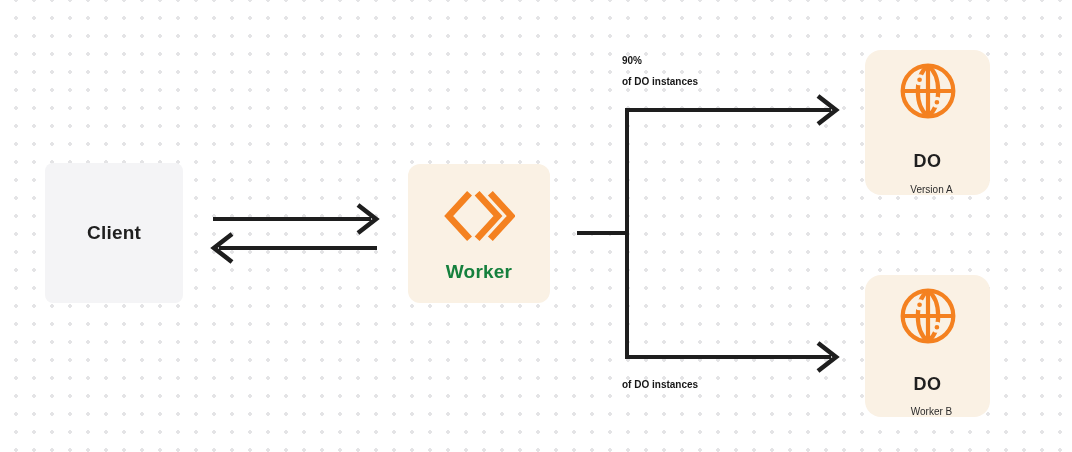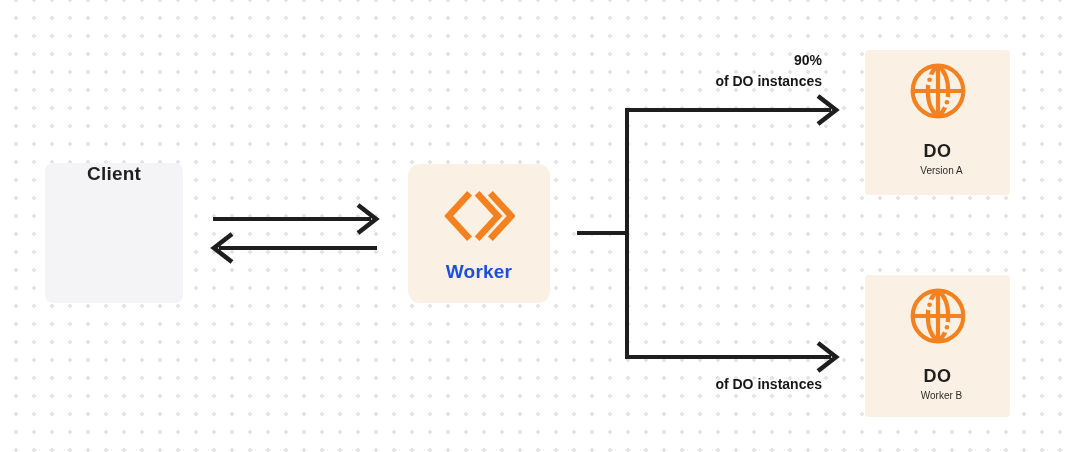--- a/index.html
+++ b/index.html
@@ -17,55 +17,55 @@
     background-position: 7px 9px;
     border-radius: 10px;
     overflow: hidden;
   }
   .connectors {
     position: absolute; left: 0; top: 0; width: 1072px; height: 452px;
   }
   .node {
     position: absolute;
     display: flex; flex-direction: column;
-    align-items: center; justify-content: flex-start;
+    align-items: center; justify-content: center;
   }
   .client-box {
     left: 45px; top: 163px; width: 138px; height: 140px;
     background: #f4f4f6; border-radius: 8px;
   }
   .client-box .node-label {
     font-size: 19px; font-weight: 700; color: #1f1f1f; letter-spacing: 0.2px;
   }
   .worker-box {
     left: 408px; top: 164px; width: 142px; height: 139px;
     background: #faf1e4; border-radius: 12px;
     justify-content: flex-start;
   }
   .worker-box .icon-wrap { margin-top: 25px; height: 54px; display: flex; align-items: center; }
   .worker-box .node-label {
-    margin-top: 18px; font-size: 19px; font-weight: 700; color: #1d4ed8; letter-spacing: 0.2px;
+    margin-top: 18px; font-size: 19px; font-weight: 700; color: #15803d; letter-spacing: 0.2px;
   }
   .do-box {
-    width: 145px; background: #faf1e4; border-radius: 4px;
-    justify-content: flex-start; left: 865px;
+    width: 125px; background: #faf1e4; border-radius: 16px;
+    justify-content: space-between; left: 865px;
   }
   .do-box-a { top: 50px;  height: 145px; }
   .do-box-b { top: 275px; height: 142px; }
   .do-box .icon-wrap { margin-top: 11px; height: 60px; display: flex; align-items: center; }
   .do-title {
     margin-top: 20px; font-size: 18px; font-weight: 700; color: #1f1f1f; letter-spacing: 0.4px;
   }
   .do-subtitle {
     margin-top: 3px; font-size: 10px; font-weight: 400; color: #2b2b2b; margin-left: 8px;
   }
   .edge-label {
     position: absolute; width: 200px; left: 622px;
-    text-align: right; color: #161616;
-    font-size: 14px; font-weight: 700; line-height: 21px;
+    text-align: left; color: #161616;
+    font-size: 10px; font-weight: 700; line-height: 21px;
   }
   .edge-label-top { top: 50px; }
   .edge-label-bottom { top: 374px; }
 </style>
 </head>
 <body>
 
 <div class="canvas">
 
   <svg class="connectors" viewBox="0 0 1072 452" xmlns="http://www.w3.org/2000/svg">

